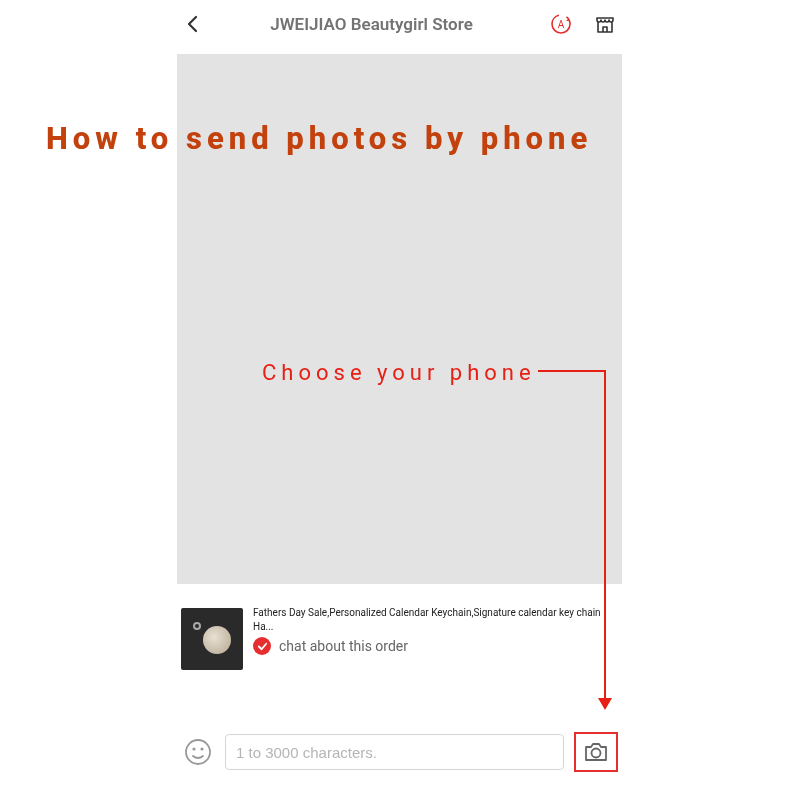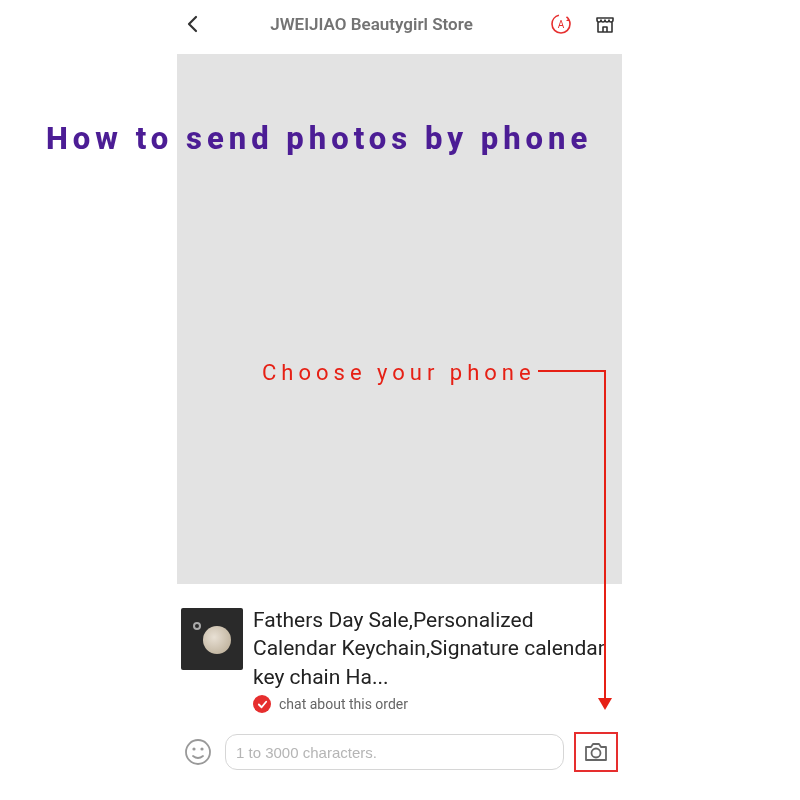--- a/index.html
+++ b/index.html
@@ -92,21 +92,21 @@
       height: 8px;
       border: 2px solid #aaa;
       border-radius: 50%;
     }
     .product-info {
       flex: 1;
       display: flex;
       flex-direction: column;
     }
     .product-title {
-      font-size: 21px;
+      font-size: 10px;
       color: #222;
       line-height: 1.35;
       margin-top: -2px;
     }
     .chat-order {
       display: flex;
       align-items: center;
       gap: 8px;
       margin-top: 4px;
     }
@@ -138,21 +138,21 @@
       width: 34px;
       height: 34px;
       display: flex;
       align-items: center;
       justify-content: center;
     }
     .text-input {
       flex: 1;
       height: 36px;
       border: 1px solid #d6d6d6;
-      border-radius: 12px;
+      border-radius: 4px;
       padding: 0 10px;
       font-size: 15px;
       color: #666;
       outline: none;
     }
     .text-input::placeholder { color: #b5b5b5; }
     .camera-btn {
       width: 44px;
       height: 40px;
       border: 2px solid #e62e2e;
@@ -160,21 +160,21 @@
       align-items: center;
       justify-content: center;
     }
     
     .overlay-title {
       position: absolute;
       left: 46px;
       top: 120px;
       font-size: 31px;
       font-weight: 800;
-      color: #4c1d95;
+      color: #c2410c;
       letter-spacing: 5px;
       white-space: nowrap;
     }
     .overlay-choose {
       position: absolute;
       left: 262px;
       top: 360px;
       font-size: 22px;
       color: #e62015;
       letter-spacing: 5px;

